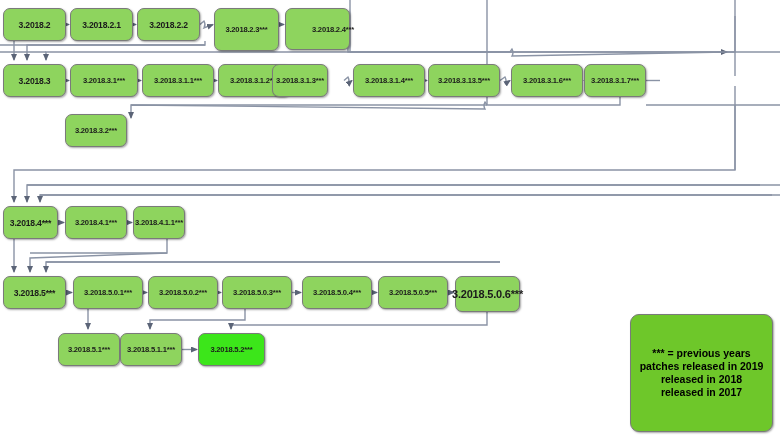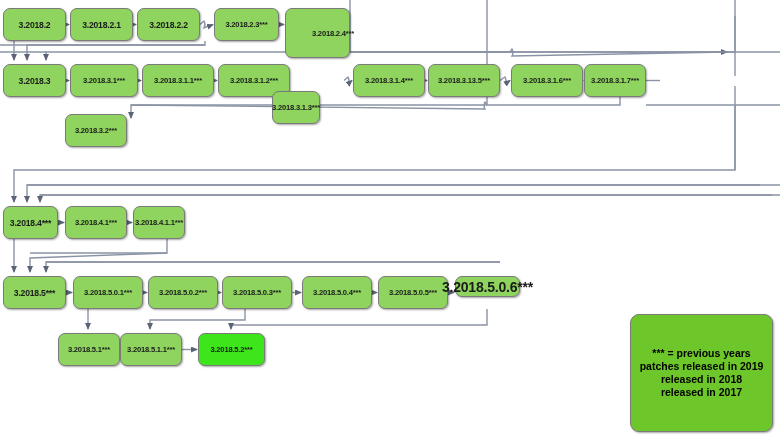--- a/index.html
+++ b/index.html
@@ -131,42 +131,42 @@
       <path d="M46,262 L500,262"></path>
       <path d="M780,185 L27,185"></path>
       <path d="M780,195 L40,195"></path>
     </g>
   </svg>
 
   <div id="nodes">
       <div class="node" style="left: 3px; top: 8px; width: 63px; height: 33px; font-size: 8.6px;">3.2018.2</div>
       <div class="node" style="left: 70px; top: 8px; width: 63px; height: 33px; font-size: 8.6px;">3.2018.2.1</div>
       <div class="node" style="left: 137px; top: 8px; width: 63px; height: 33px; font-size: 8.6px;">3.2018.2.2</div>
-      <div class="node" style="left: 214px; top: 8px; width: 65px; height: 33px; font-size: 7.6px;">3.2018.2.3***</div>
-      <div class="node" style="left: 285px; top: 8px; width: 65px; height: 50px; font-size: 7.6px; padding-left: 31px;">3.2018.2.4***</div>
+      <div class="node" style="left: 214px; top: 8px; width: 65px; height: 43px; font-size: 7.6px;">3.2018.2.3***</div>
+      <div class="node" style="left: 285px; top: 8px; width: 65px; height: 42px; font-size: 7.6px; padding-left: 31px;">3.2018.2.4***</div>
       <div class="node" style="left: 3px; top: 64px; width: 63px; height: 33px; font-size: 8.6px;">3.2018.3</div>
       <div class="node" style="left: 70px; top: 64px; width: 68px; height: 33px; font-size: 7.6px;">3.2018.3.1***</div>
       <div class="node" style="left: 142px; top: 64px; width: 72px; height: 33px; font-size: 7.6px;">3.2018.3.1.1***</div>
       <div class="node" style="left: 218px; top: 64px; width: 72px; height: 33px; font-size: 7.6px;">3.2018.3.1.2***</div>
-      <div class="node" style="left: 272px; top: 64px; width: 48px; height: 33px; font-size: 7.6px; margin-top: 27px;">3.2018.3.1.3***</div>
+      <div class="node" style="left: 272px; top: 64px; width: 56px; height: 33px; font-size: 7.6px;">3.2018.3.1.3***</div>
       <div class="node" style="left: 353px; top: 64px; width: 72px; height: 33px; font-size: 7.6px;">3.2018.3.1.4***</div>
       <div class="node" style="left: 428px; top: 64px; width: 72px; height: 33px; font-size: 7.6px;">3.2018.3.13.5***</div>
       <div class="node" style="left: 511px; top: 64px; width: 72px; height: 33px; font-size: 7.6px;">3.2018.3.1.6***</div>
       <div class="node" style="left: 584px; top: 64px; width: 62px; height: 33px; font-size: 7.6px;">3.2018.3.1.7***</div>
       <div class="node" style="left: 65px; top: 114px; width: 62px; height: 33px; font-size: 7.6px;">3.2018.3.2***</div>
       <div class="node" style="left: 3px; top: 206px; width: 55px; height: 33px; font-size: 8.6px;">3.2018.4***</div>
       <div class="node" style="left: 65px; top: 206px; width: 62px; height: 33px; font-size: 7.6px;">3.2018.4.1***</div>
       <div class="node" style="left: 133px; top: 206px; width: 52px; height: 33px; font-size: 7.6px;">3.2018.4.1.1***</div>
       <div class="node" style="left: 3px; top: 276px; width: 63px; height: 33px; font-size: 8.6px;">3.2018.5***</div>
       <div class="node" style="left: 73px; top: 276px; width: 70px; height: 33px; font-size: 7.6px;">3.2018.5.0.1***</div>
       <div class="node" style="left: 148px; top: 276px; width: 70px; height: 33px; font-size: 7.6px;">3.2018.5.0.2***</div>
       <div class="node" style="left: 222px; top: 276px; width: 70px; height: 33px; font-size: 7.6px;">3.2018.5.0.3***</div>
       <div class="node" style="left: 302px; top: 276px; width: 70px; height: 33px; font-size: 7.6px;">3.2018.5.0.4***</div>
       <div class="node" style="left: 378px; top: 276px; width: 70px; height: 33px; font-size: 7.6px;">3.2018.5.0.5***</div>
-      <div class="node" style="left: 455px; top: 276px; width: 65px; height: 21px; font-size: 14px;">3.2018.5.0.6***</div>
+      <div class="node" style="left: 455px; top: 276px; width: 65px; height: 36px; font-size: 11px;">3.2018.5.0.6***</div>
       <div class="node" style="left: 58px; top: 333px; width: 62px; height: 33px; font-size: 7.6px;">3.2018.5.1***</div>
       <div class="node" style="left: 120px; top: 333px; width: 62px; height: 33px; font-size: 7.6px;">3.2018.5.1.1***</div>
       <div class="node hl" style="left: 198px; top: 333px; width: 67px; height: 33px; font-size: 7.6px;">3.2018.5.2***</div>
     </div>
 
   <div class="legend" style="left: 630px; top: 314px; width: 143px; height: 118px; font-size: 10.5px;">
     <div>
         <div>*** = previous years</div>
         <div>patches released in 2019</div>
         <div>released in 2018</div>

